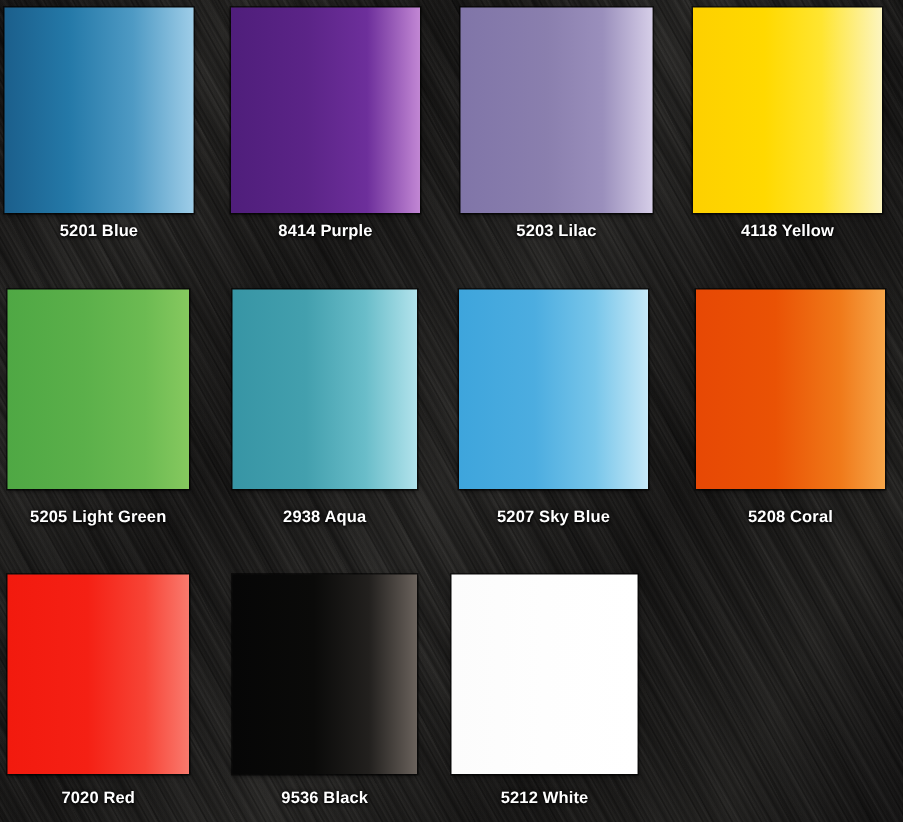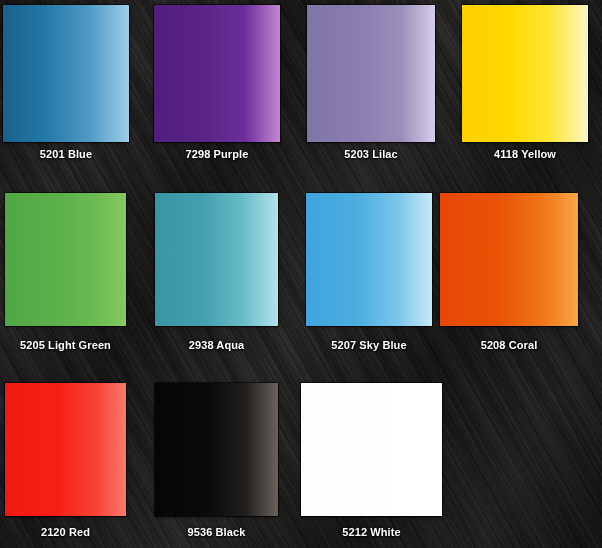--- a/index.html
+++ b/index.html
@@ -111,21 +111,21 @@
 <div id="swatch-board"></div>
 
 <div class="grid-rows" id="grid-root">
     <div class="swatch-row" style="top: 5px; height: 161px; text-decoration: underline;">
       <div class="swatch-cell" style="left: 3px; width: 126px; height: 161px;">
         <div class="swatch-chip" style="height: 137px; background-image: linear-gradient(90deg, rgb(27, 95, 140) 0%, rgb(36, 121, 168) 34%, rgb(78, 154, 196) 68%, rgb(158, 205, 232) 100%);"></div>
         <div class="swatch-label" style="top: 143px;">5201 Blue</div>
       </div>
       <div class="swatch-cell" style="left: 154px; width: 126px; height: 161px;">
         <div class="swatch-chip" style="height: 137px; background-image: linear-gradient(90deg, rgb(79, 30, 123) 0%, rgb(91, 36, 135) 40%, rgb(109, 47, 155) 72%, rgb(194, 135, 212) 100%);"></div>
-        <div class="swatch-label" style="top: 143px;">7298 Purple</div>
+        <div class="swatch-label" style="top: 143px;">8414 Purple</div>
       </div>
       <div class="swatch-cell" style="left: 307px; width: 128px; height: 161px;">
         <div class="swatch-chip" style="height: 137px; background-image: linear-gradient(90deg, rgb(128, 117, 168) 0%, rgb(138, 127, 174) 45%, rgb(154, 143, 188) 74%, rgb(214, 206, 232) 100%);"></div>
         <div class="swatch-label" style="top: 143px;">5203 Lilac</div>
       </div>
       <div class="swatch-cell" style="left: 462px; width: 126px; height: 161px;">
         <div class="swatch-chip" style="height: 137px; background-image: linear-gradient(90deg, rgb(253, 208, 0) 0%, rgb(255, 217, 0) 38%, rgb(255, 229, 48) 68%, rgb(252, 245, 192) 100%);"></div>
         <div class="swatch-label" style="top: 143px;">4118 Yellow</div>
       </div>
     </div>
@@ -135,32 +135,32 @@
         <div class="swatch-label" style="top: 146px;">5205 Light Green</div>
       </div>
       <div class="swatch-cell" style="left: 155px; width: 123px; height: 164px;">
         <div class="swatch-chip" style="height: 133px; background-image: linear-gradient(90deg, rgb(55, 149, 165) 0%, rgb(67, 160, 174) 40%, rgb(105, 189, 201) 72%, rgb(178, 227, 236) 100%);"></div>
         <div class="swatch-label" style="top: 146px;">2938 Aqua</div>
       </div>
       <div class="swatch-cell" style="left: 306px; width: 126px; height: 164px;">
         <div class="swatch-chip" style="height: 133px; background-image: linear-gradient(90deg, rgb(62, 165, 220) 0%, rgb(76, 173, 224) 40%, rgb(120, 198, 234) 72%, rgb(198, 233, 248) 100%);"></div>
         <div class="swatch-label" style="top: 146px;">5207 Sky Blue</div>
       </div>
-      <div class="swatch-cell" style="left: 440px; width: 138px; height: 164px;">
+      <div class="swatch-cell" style="left: 464px; width: 126px; height: 164px;">
         <div class="swatch-chip" style="height: 133px; background-image: linear-gradient(90deg, rgb(231, 72, 5) 0%, rgb(234, 82, 5) 42%, rgb(240, 121, 25) 76%, rgb(247, 166, 74) 100%);"></div>
         <div class="swatch-label" style="top: 146px;">5208 Coral</div>
       </div>
     </div>
     <div class="swatch-row" style="top: 383px; height: 161px;">
       <div class="swatch-cell" style="left: 5px; width: 121px; height: 161px;">
         <div class="swatch-chip" style="height: 133px; background-image: linear-gradient(90deg, rgb(242, 26, 14) 0%, rgb(245, 32, 20) 44%, rgb(247, 68, 54) 76%, rgb(249, 122, 110) 100%);"></div>
-        <div class="swatch-label" style="top: 143px;">2120 Red</div>
+        <div class="swatch-label" style="top: 143px;">7020 Red</div>
       </div>
       <div class="swatch-cell" style="left: 155px; width: 123px; height: 161px;">
         <div class="swatch-chip" style="height: 133px; background-image: linear-gradient(90deg, rgb(6, 6, 6) 0%, rgb(10, 10, 9) 44%, rgb(34, 32, 30) 74%, rgb(106, 98, 92) 100%);"></div>
         <div class="swatch-label" style="top: 143px;">9536 Black</div>
       </div>
-      <div class="swatch-cell" style="left: 301px; width: 141px; height: 161px;">
+      <div class="swatch-cell" style="left: 301px; width: 124px; height: 161px;">
         <div class="swatch-chip" style="height: 133px; background-image: linear-gradient(90deg, rgb(252, 252, 252) 0%, rgb(254, 254, 254) 50%, rgb(255, 255, 255) 100%);"></div>
         <div class="swatch-label" style="top: 143px;">5212 White</div>
       </div>
     </div>
   </div>
 
 </body></html>

